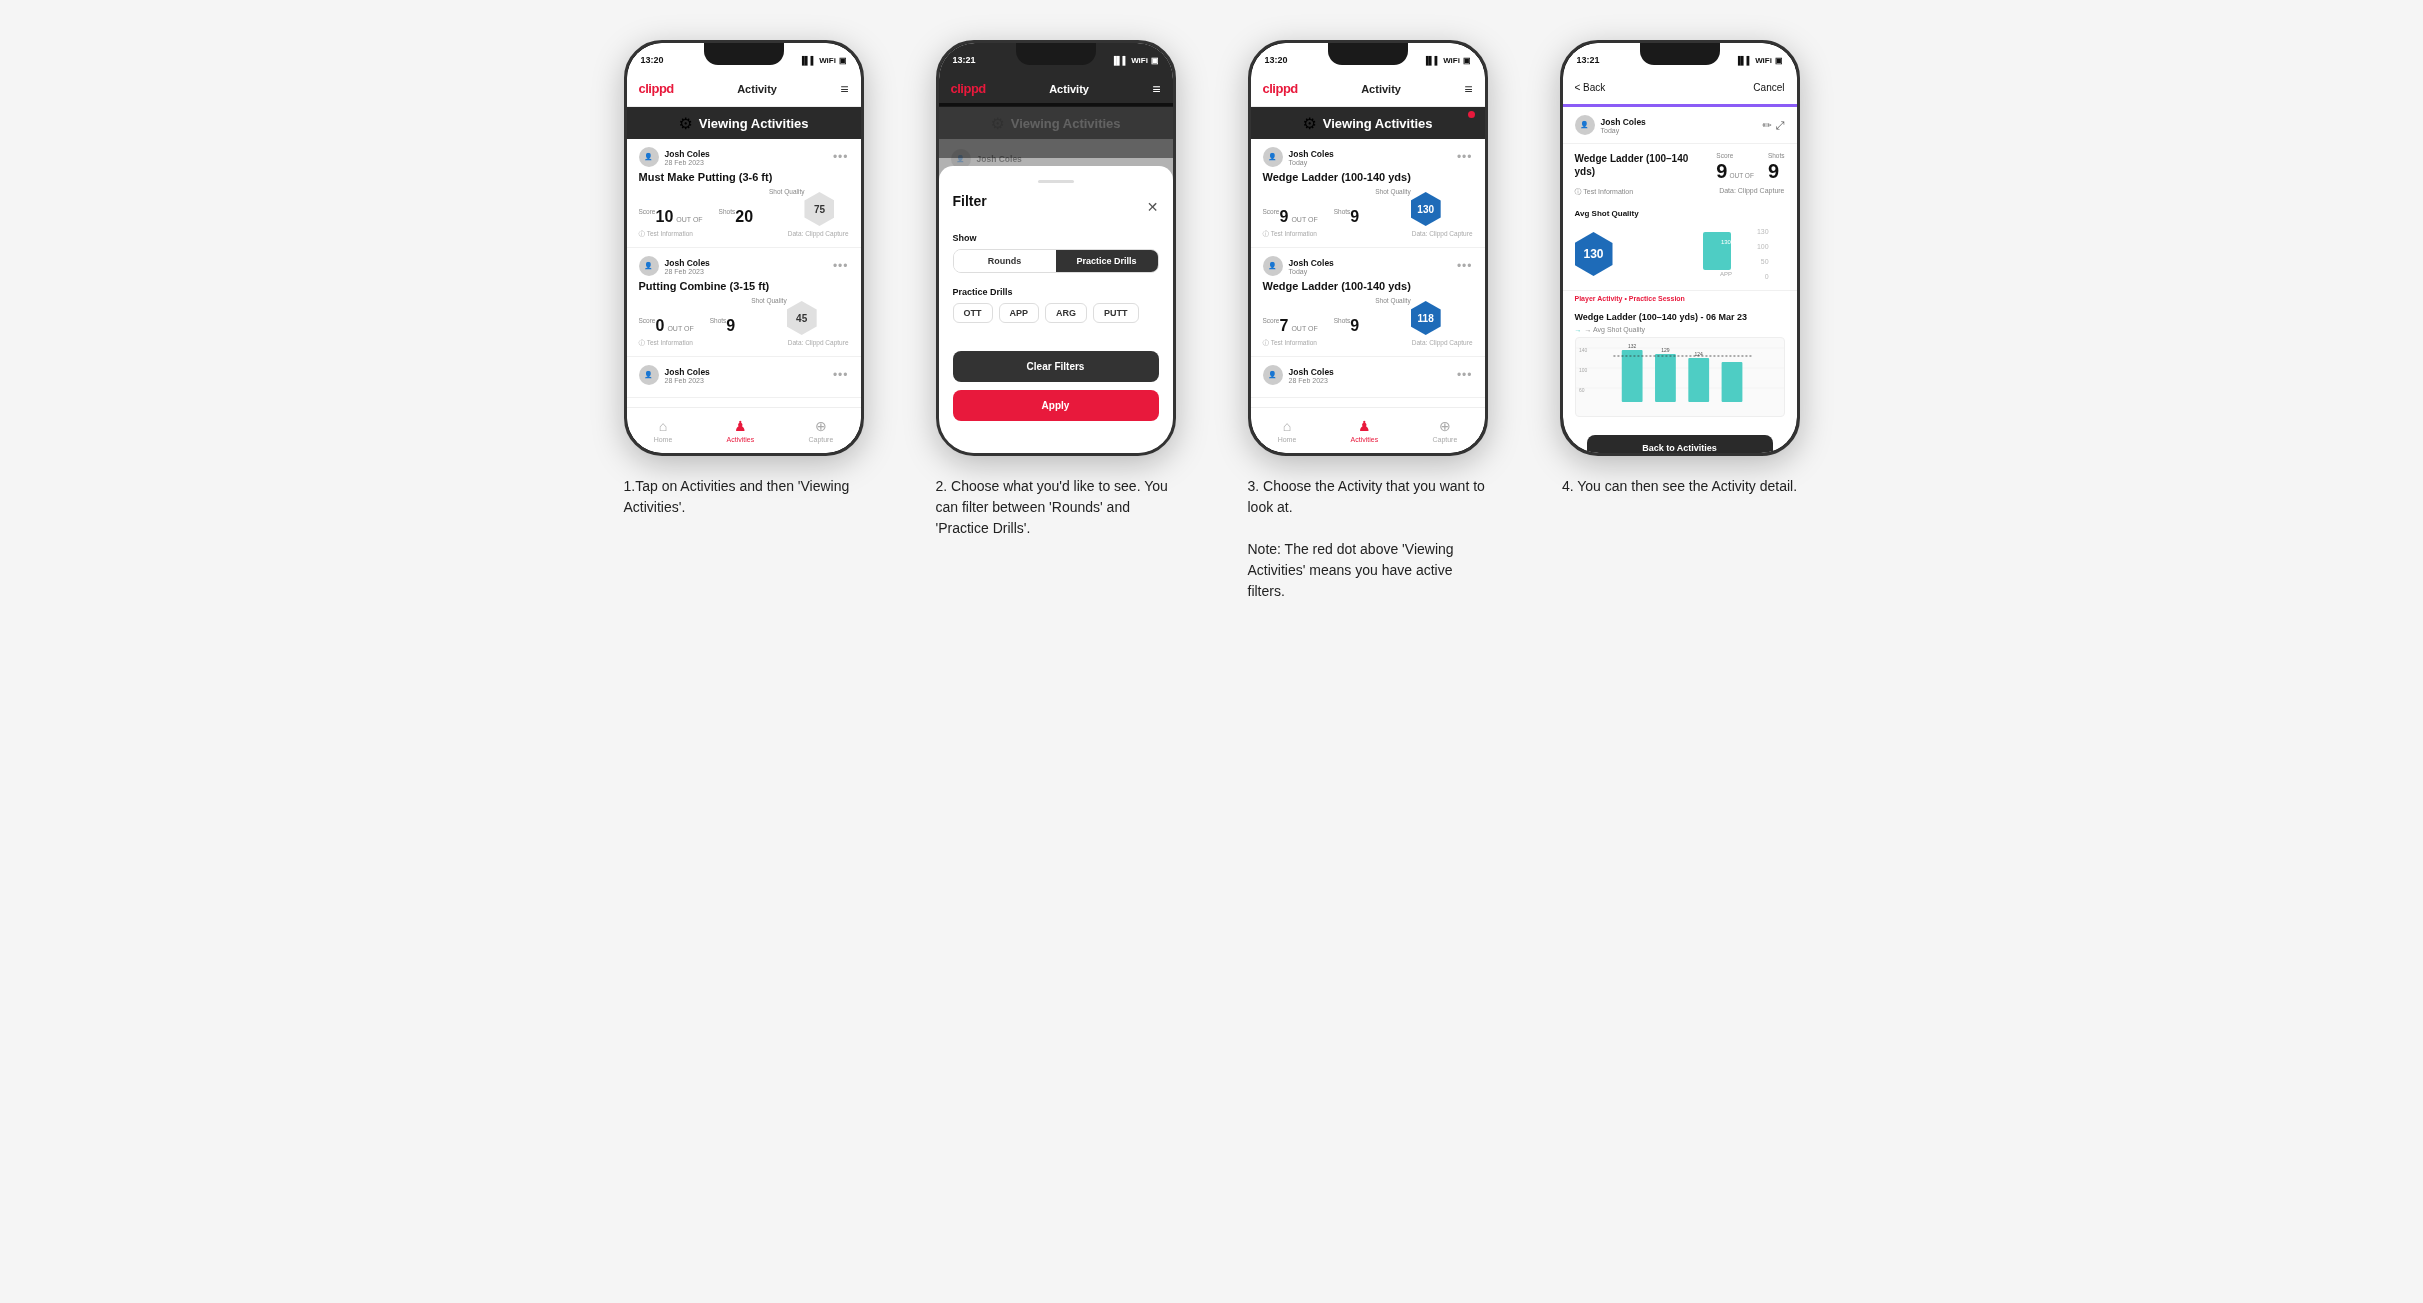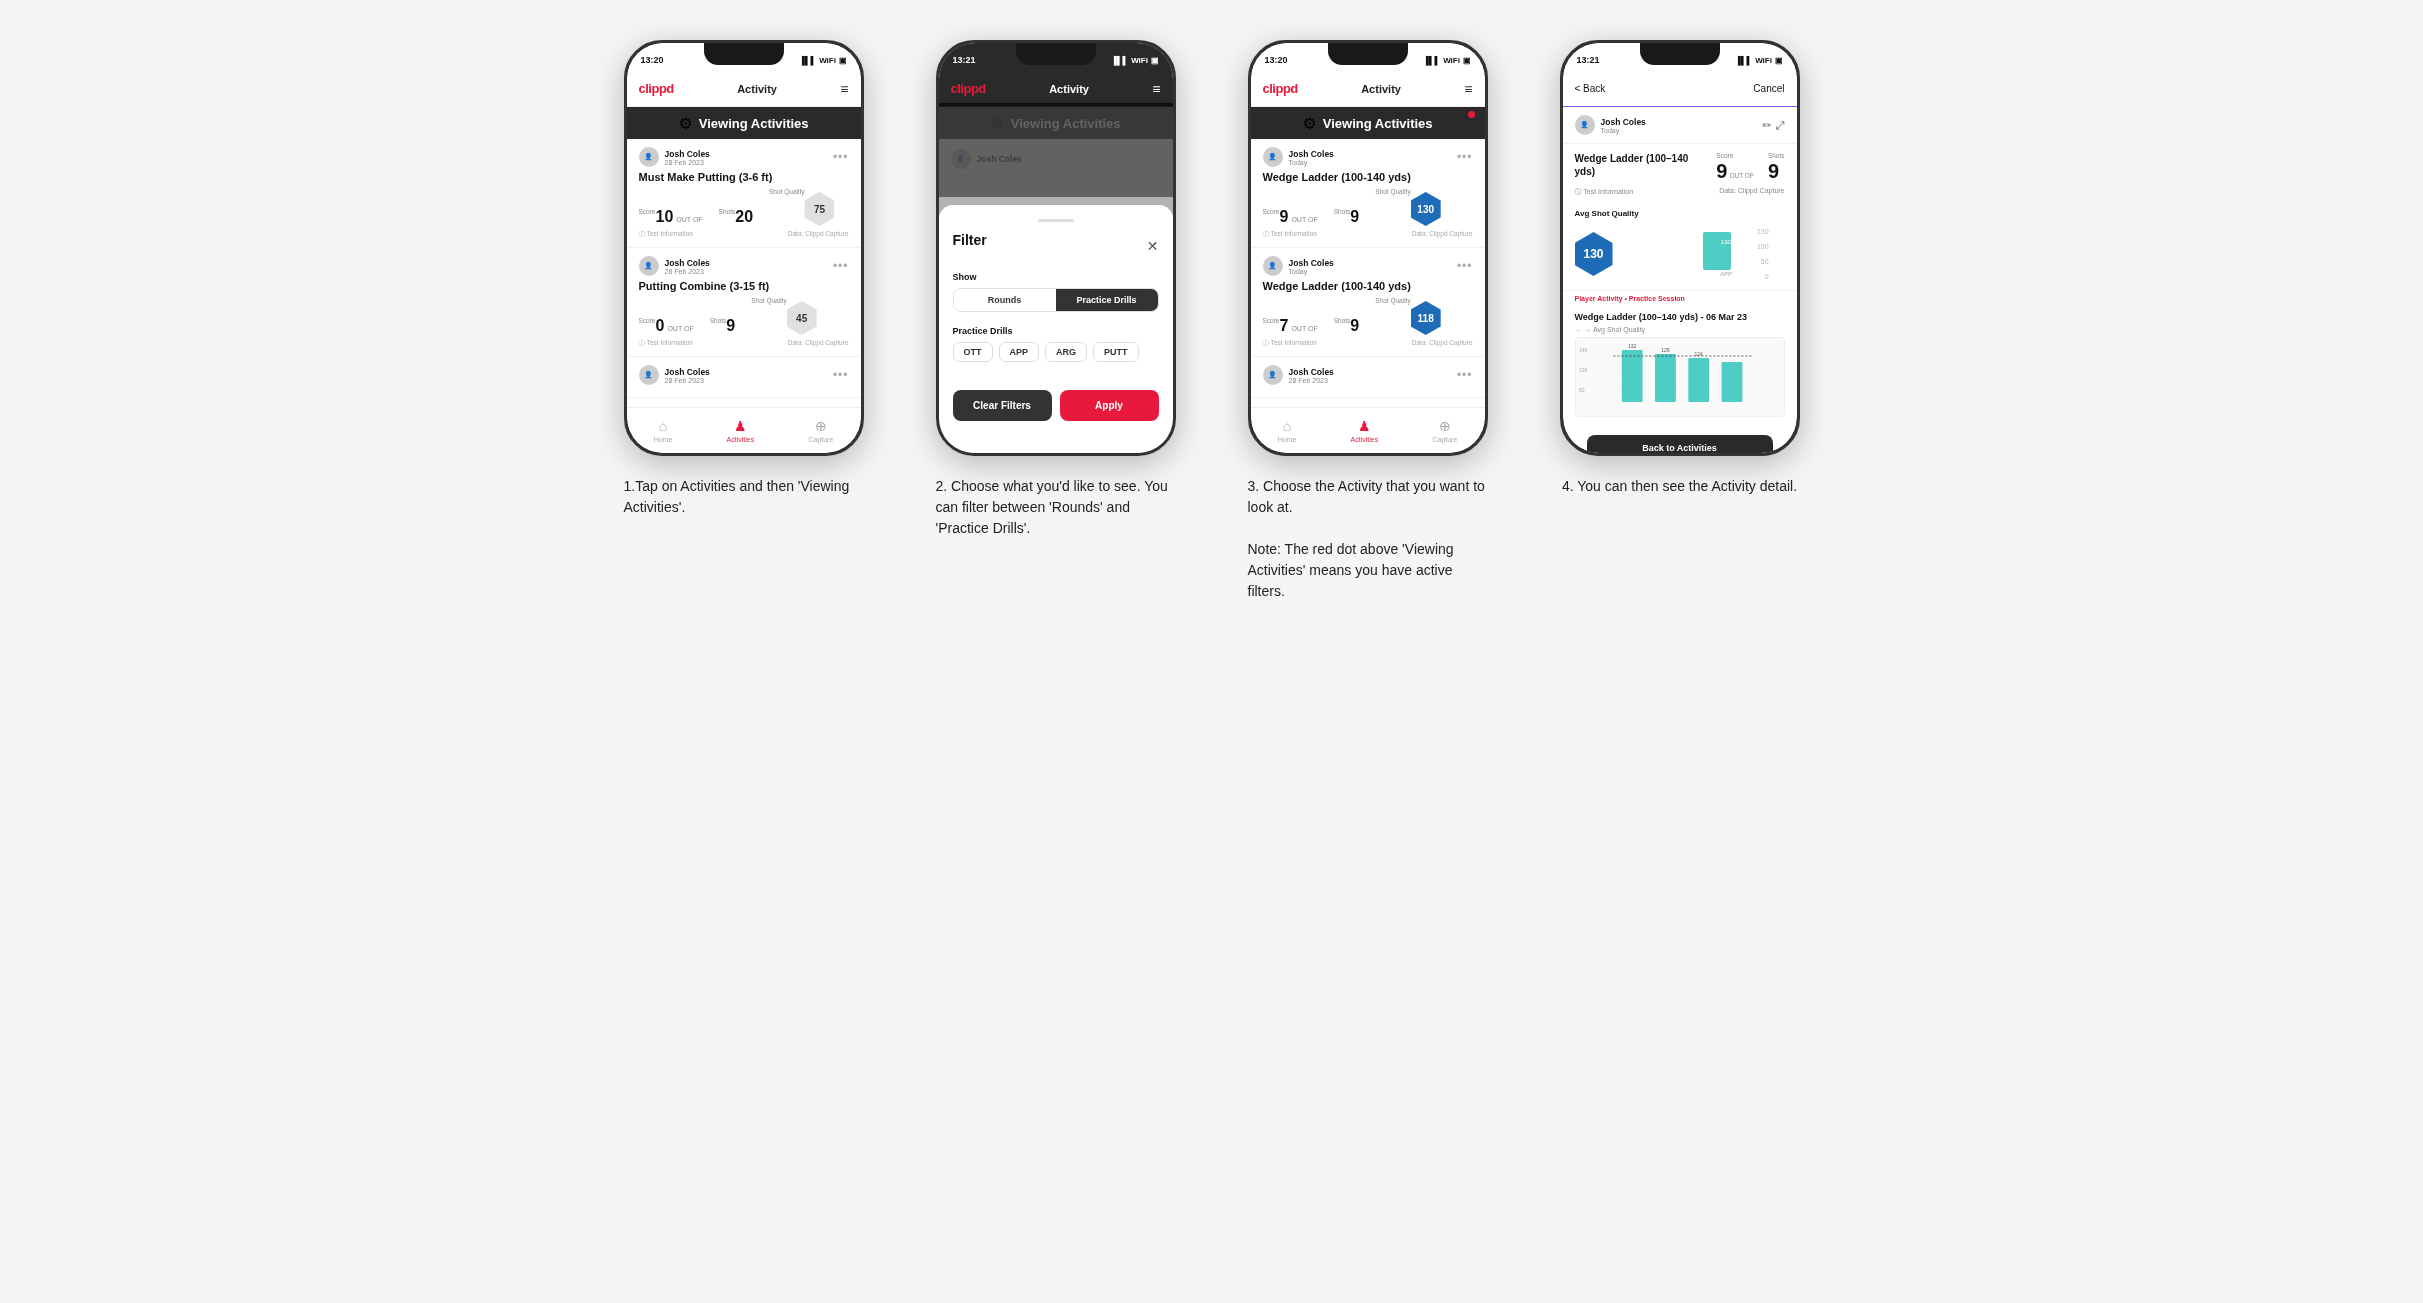--- a/index.html
+++ b/index.html
@@ -247,20 +247,21 @@
       font-weight: 600;
       color: #333;
       background: #fff;
       cursor: pointer;
     }
     .filter-actions {
       display: flex;
       gap: 8px;
       margin-top: auto;
       padding-top: 10px;
+      flex-direction: column;
     }
     .btn-clear {
       flex: 1;
       padding: 10px 0;
       border: none;
       background: #333;
       color: #fff;
       border-radius: 8px;
       font-size: 10px;
       font-weight: 700;
@@ -290,21 +291,21 @@
       border-radius: 0 0 36px 36px;
     }
     
     .detail-header {
       height: 36px;
       background: #fff;
       display: flex;
       align-items: center;
       justify-content: space-between;
       padding: 0 12px;
-      border-bottom: 1px solid #8b5cf6;
+      border-bottom: 3px solid #8b5cf6;
       flex-shrink: 0;
     }
     .back-btn { font-size: 10px; color: #111; display: flex; align-items: center; gap: 2px; }
     .cancel-btn { font-size: 10px; color: #111; }
     .detail-user-row {
       display: flex;
       align-items: center;
       justify-content: space-between;
       padding: 8px 12px;
       border-bottom: 1px solid #f0f0f0;

